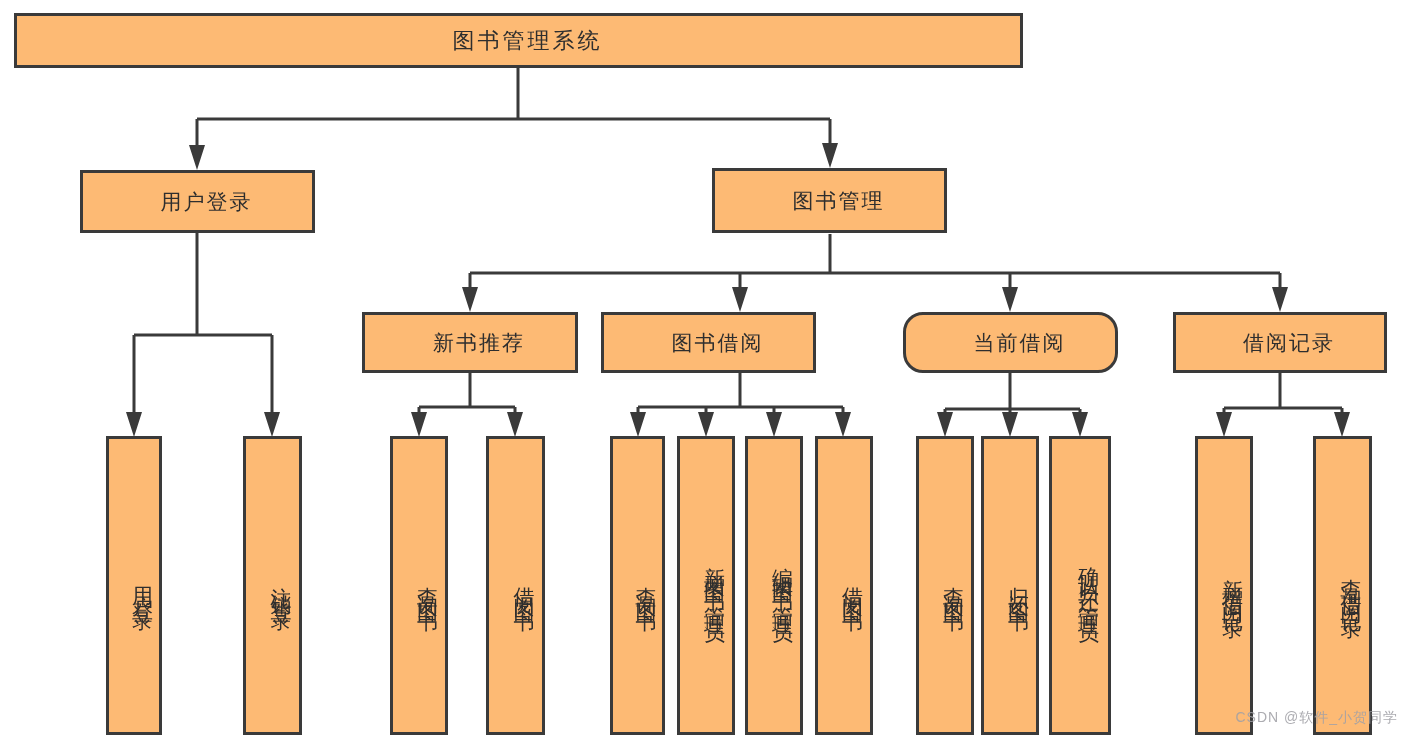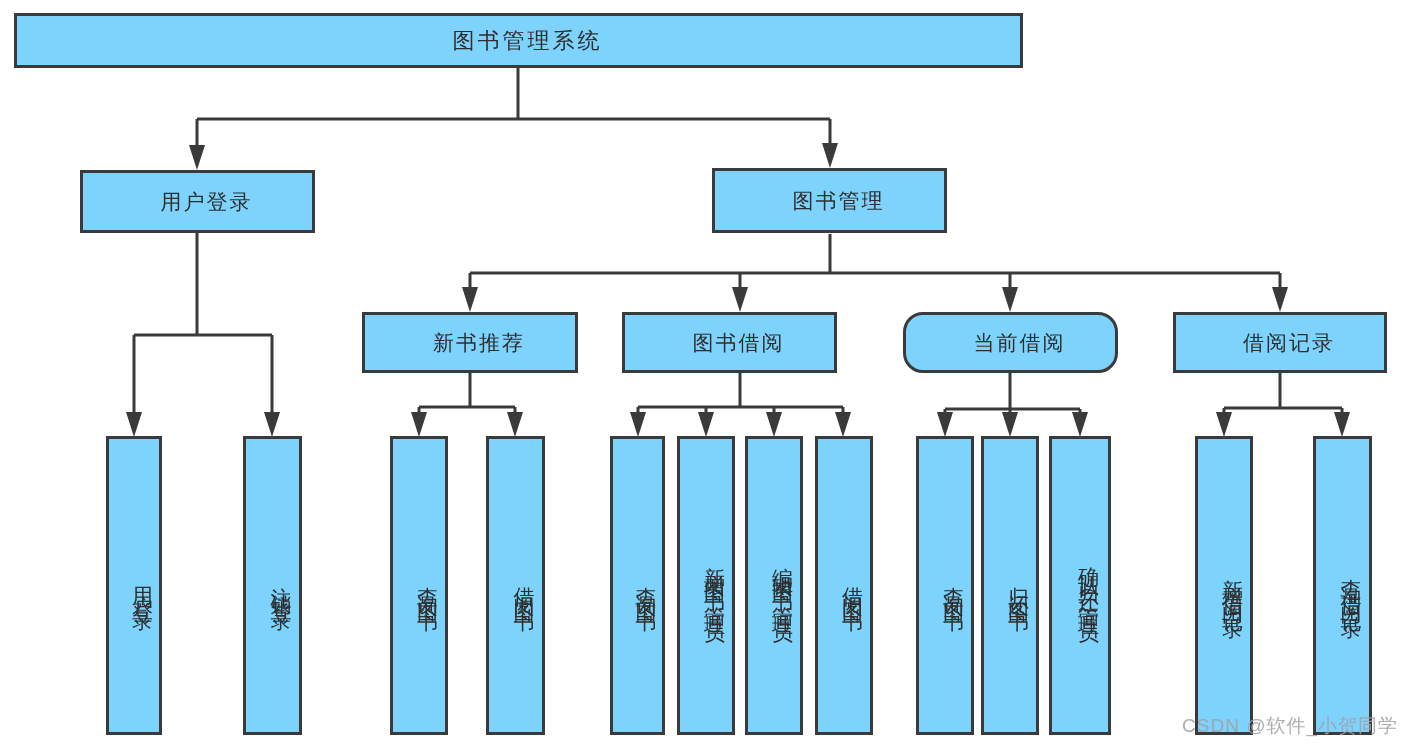--- a/index.html
+++ b/index.html
@@ -19,21 +19,21 @@
   .connectors {
     position: absolute;
     left: 0;
     top: 0;
     z-index: 0;
   }
   .box {
     position: absolute;
     box-sizing: border-box;
     border: 3px solid #3a3a3a;
-    background: #7dd3fc;
+    background: #fdba74;
     display: flex;
     align-items: center;
     justify-content: center;
     z-index: 1;
     padding-left: 18px;
   }
   .hlabel {
     font-size: 21px;
     letter-spacing: 2px;
     white-space: nowrap;
@@ -45,23 +45,23 @@
   .leaf .vlabel {
     writing-mode: vertical-rl;
     text-orientation: mixed;
     font-size: 21px;
     letter-spacing: 8px;
     line-height: 1;
   }
   .watermark {
     position: absolute;
     right: 7px;
-    bottom: 8px;
+    bottom: 20px;
     z-index: 3;
-    font-size: 19px;
+    font-size: 14px;
     color: rgba(160, 160, 166, 0.88);
     letter-spacing: 1px;
     white-space: nowrap;
     margin-left: 33px;
   }
 </style>
 </head>
 <body>
 
 <div class="canvas">
@@ -96,21 +96,21 @@
   <div class="box" style="left:80px; top:170px; width:235px; height:63px;">
     <span class="hlabel">用户登录</span>
   </div>
   <div class="box" style="left:712px; top:168px; width:235px; height:65px;">
     <span class="hlabel">图书管理</span>
   </div>
 
   <div class="box" style="left:362px; top:312px; width:216px; height:61px;">
     <span class="hlabel">新书推荐</span>
   </div>
-  <div class="box" style="left:622px; top:312px; width:215px; height:61px;">
+  <div class="box" style="left:601px; top:312px; width:215px; height:61px;">
     <span class="hlabel">图书借阅</span>
   </div>
   <div class="box" style="left:903px; top:312px; width:215px; height:61px;border-radius:20px;">
     <span class="hlabel">当前借阅</span>
   </div>
   <div class="box" style="left:1173px; top:312px; width:214px; height:61px;">
     <span class="hlabel">借阅记录</span>
   </div>
 
   <div class="box leaf" style="left:106px; top:436px; width:56px; height:299px;">

